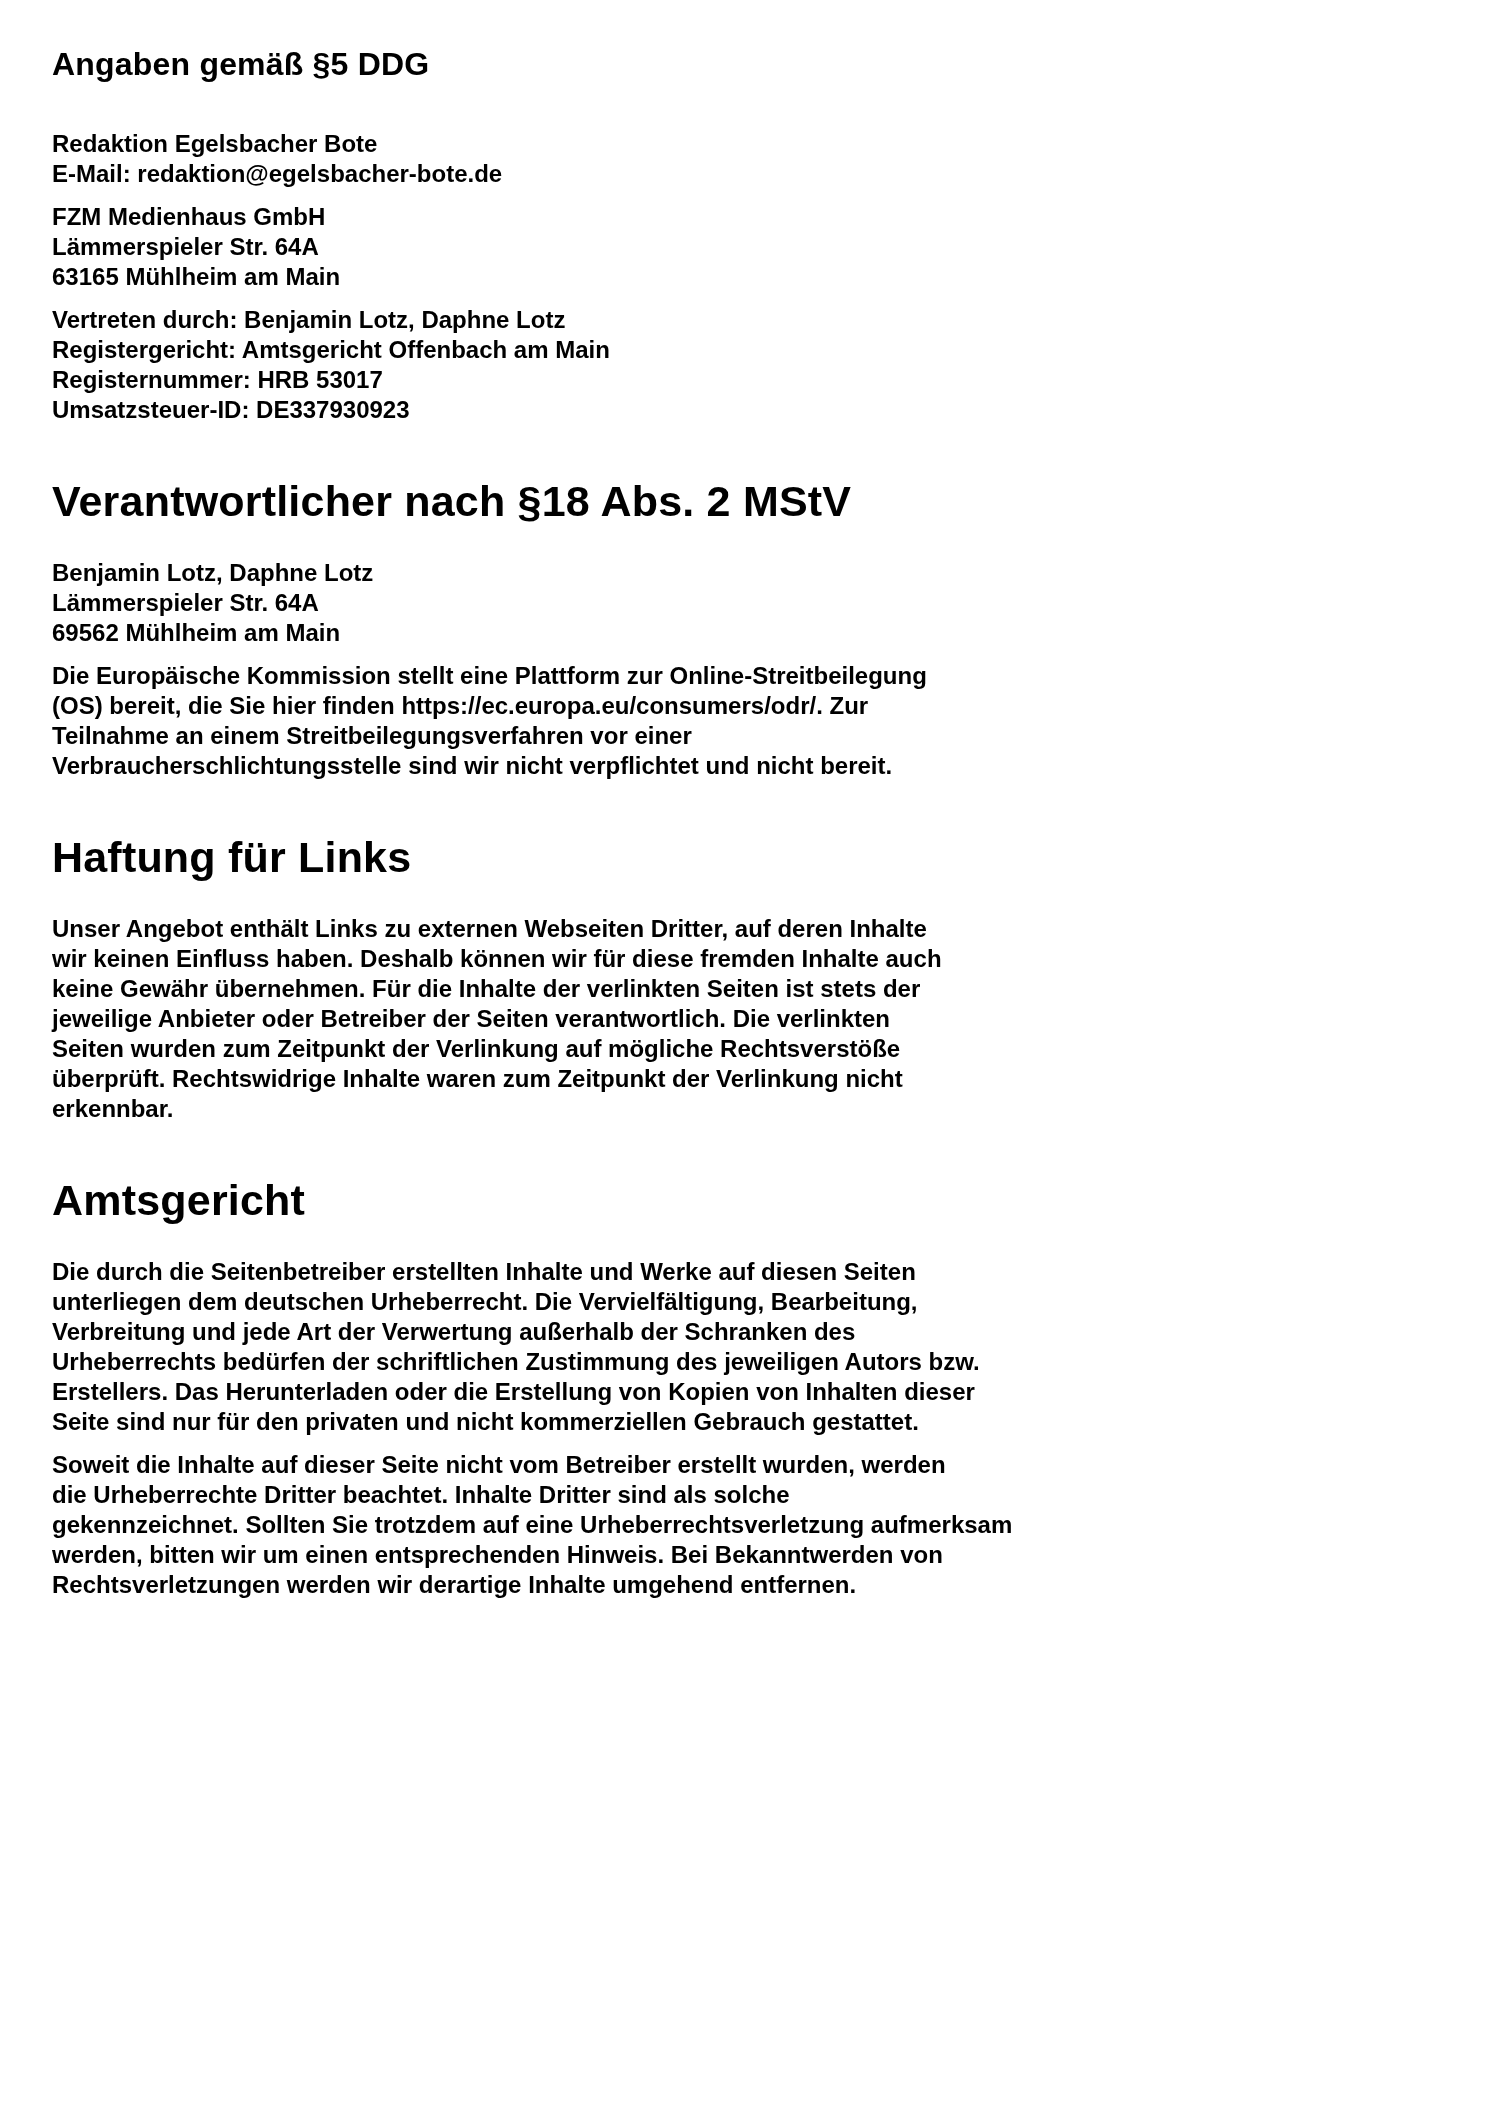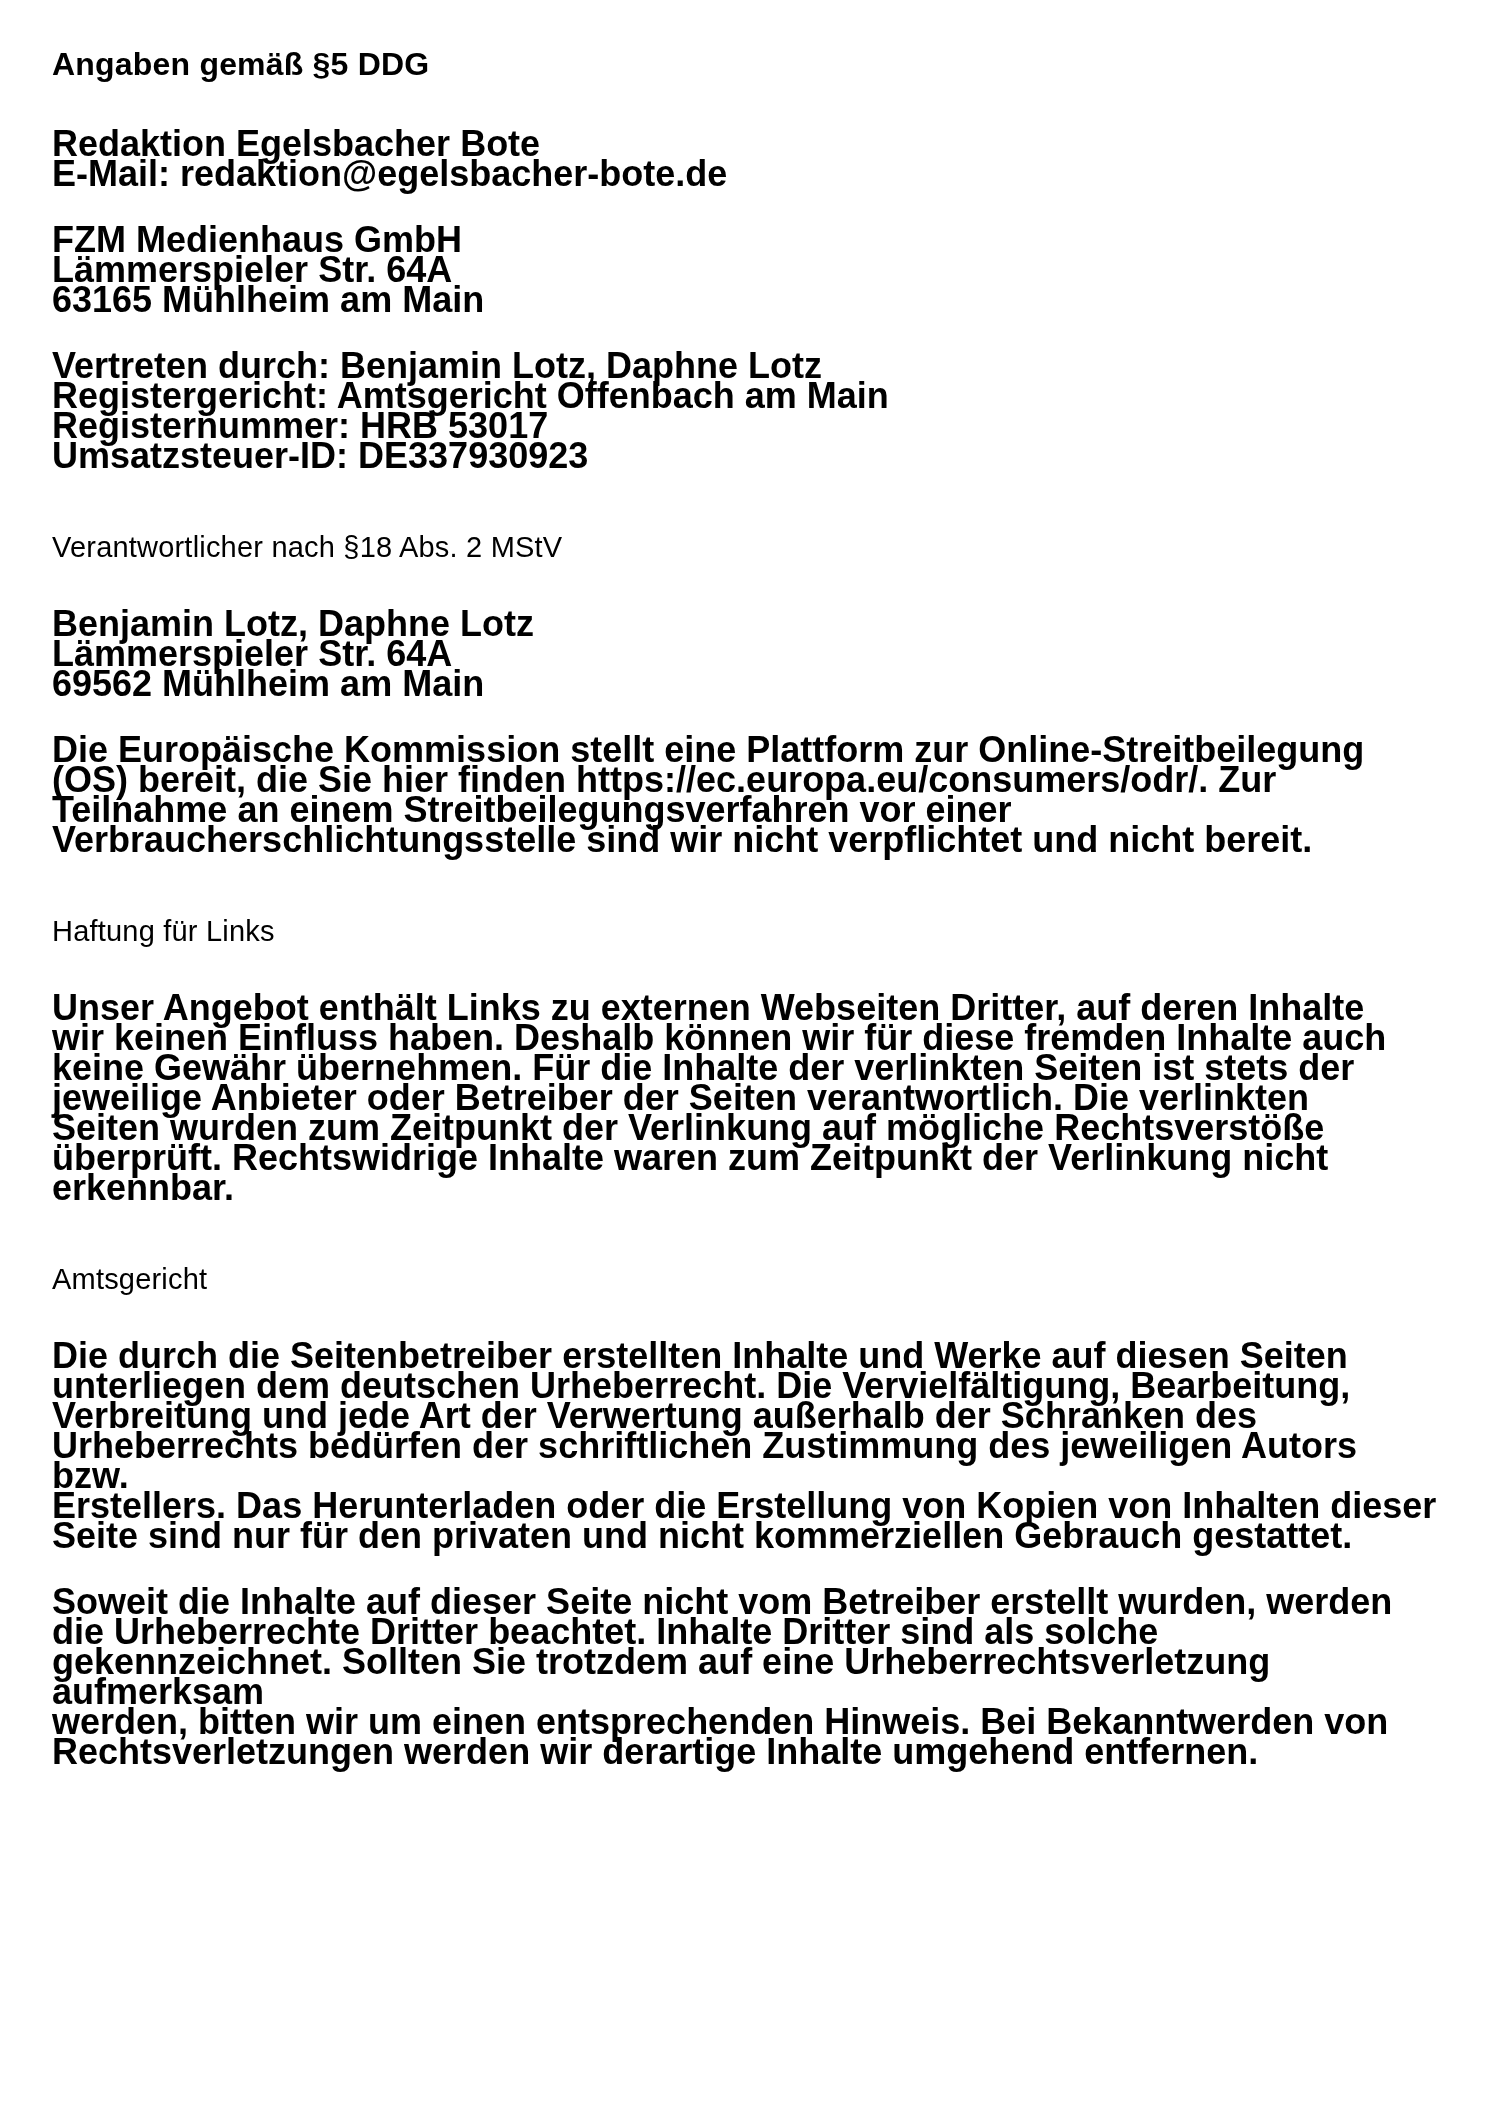--- a/index.html
+++ b/index.html
@@ -17,32 +17,32 @@
     padding: 37px 60px 0 52px;
   }
   h1.title {
     font-size: 32px;
     line-height: 54px;
     font-weight: 700;
     letter-spacing: 0.2px;
     margin: 0 0 38px 0;
   }
   h2.title {
-    font-size: 29px;
+    font-size: 43px;
     line-height: 52px;
-    font-weight: 400;
+    font-weight: 700;
     letter-spacing: 0.2px;
     margin: 50px 0 31px 0;
   }
   p.body-text {
-    font-size: 36px;
+    font-size: 24px;
     line-height: 30px;
     font-weight: 700;
     white-space: pre-line; 
-    margin: 36px 0;
+    margin: 13px 0;
   }
 </style>
 </head>
 <body style="background: rgb(255, 255, 255); color: rgb(0, 0, 0);">
 
 <main class="page">
 
   <section>
     <h1 class="title">Angaben gemäß §5 DDG</h1>
     <p class="body-text">Redaktion Egelsbacher Bote

